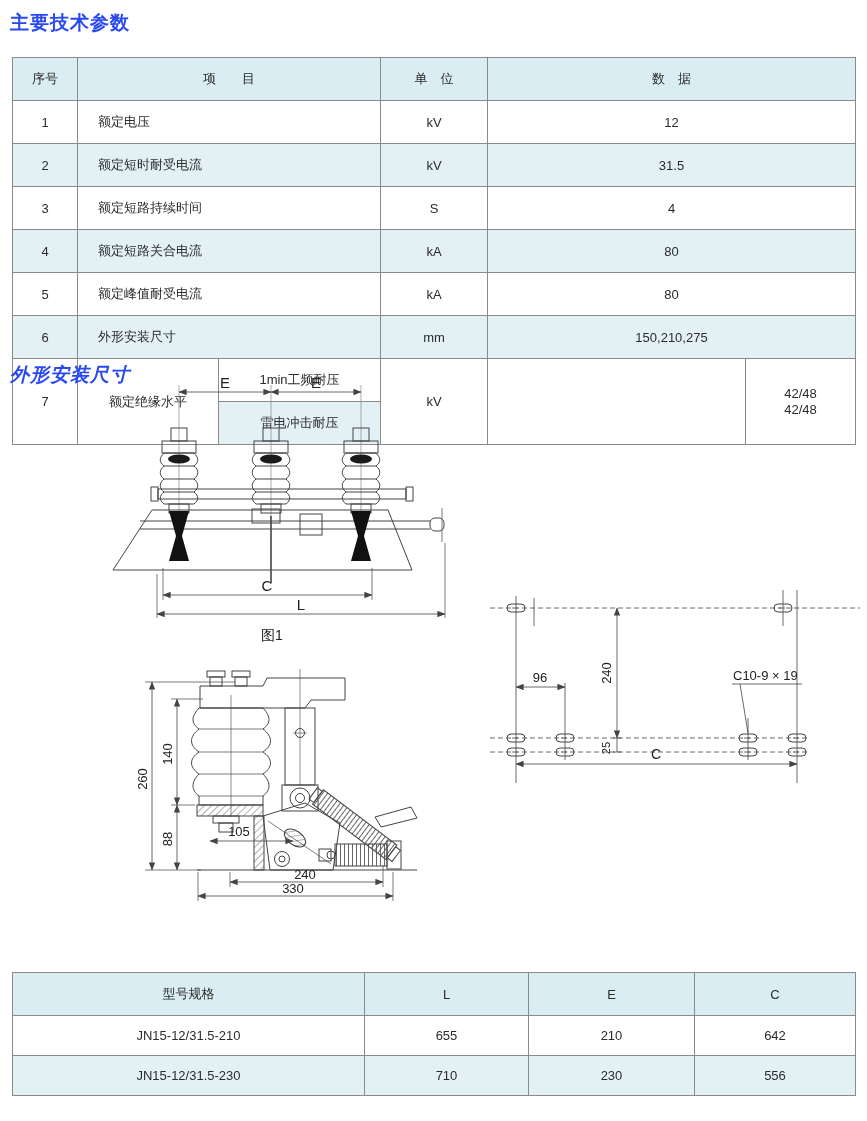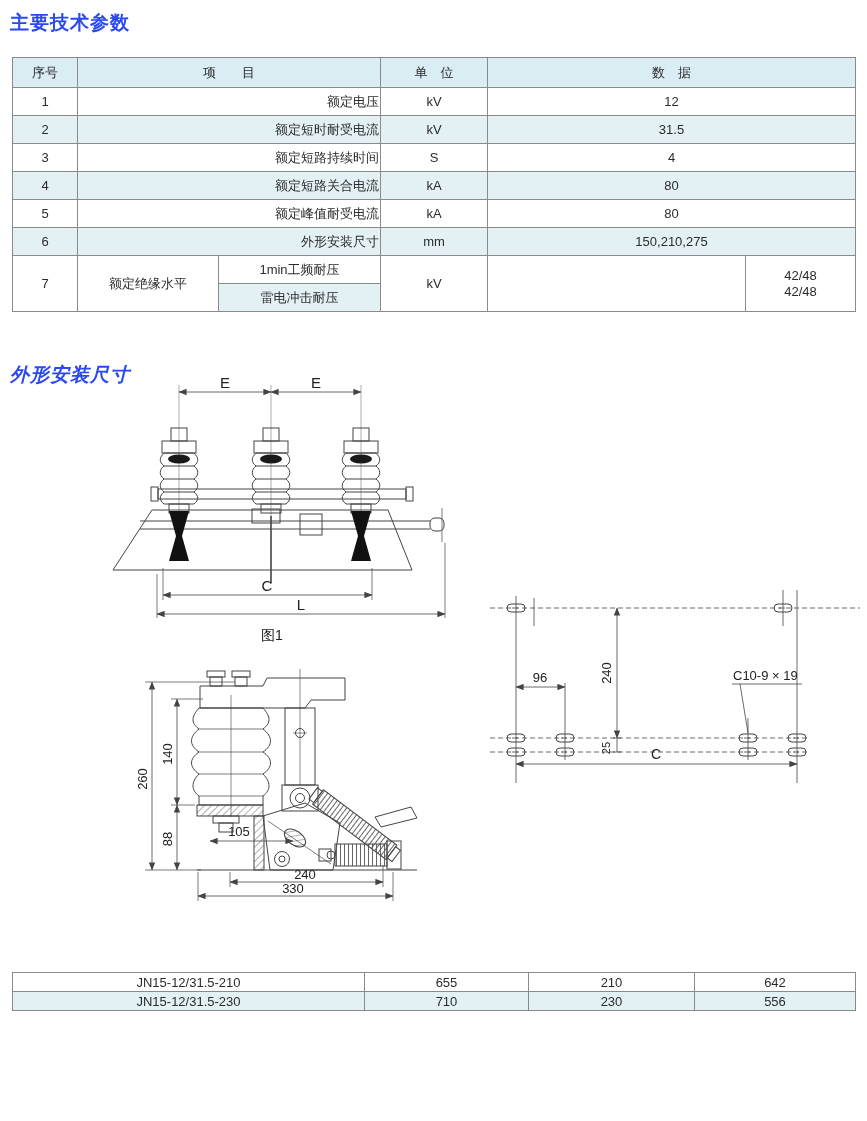--- a/index.html
+++ b/index.html
@@ -4,24 +4,24 @@
 <style>
   html,body{margin:0;padding:0;background:#fff;}
   #page{position:relative;width:867px;height:1121px;background:#fff;overflow:hidden;
         font-family:"Liberation Sans","DejaVu Sans",sans-serif;color:#2b2b2b;}
   .sec-title{position:absolute;left:10px;font-size:19px;font-weight:bold;color:#2b49f0;letter-spacing:1px;}
   #title1{top:10px;}
   #title2{top:362px;font-style:italic;}
 
   table{border-collapse:collapse;table-layout:fixed;position:absolute;left:12px;}
   td,th{border:1px solid #8a8a8a;font-size:13px;font-weight:normal;text-align:center;
-        vertical-align:middle;padding:1px;overflow:hidden;white-space:nowrap;}
+        vertical-align:middle;padding:12px;overflow:hidden;white-space:nowrap;}
   .hd{background:#d9edf2;}
   .bl{background:#e3f1f5;}
-  .item{text-align:right;padding-left:20px;}
+  .item{text-align:left;padding-left:20px;}
   #params-table{top:57px;width:843px;}
   #params-table tr{height:28px;}
   #params-table tr.hrow{height:30px;}
   #models-table{top:972px;width:843px;}
   #models-table tr{height:19px;}
   #models-table tr.hrow{height:32px;}
   .two-line{line-height:16px;}
 
   svg.fig{position:absolute;overflow:visible;}
   svg text{font-size:13px;fill:#222;font-family:"Liberation Sans","DejaVu Sans",sans-serif;text-anchor:middle;}
@@ -278,20 +278,26 @@
   </svg>
 
   <table id="models-table">
     <colgroup>
       <col style="width:352px">
         <col style="width:164px">
         <col style="width:166px">
         <col style="width:161px">
     </colgroup>
     <tbody>
+        <tr class="hrow">
+      <td class="hd">型号规格</td>
+      <td class="hd">L</td>
+      <td class="hd">E</td>
+      <td class="hd">C</td>
+    </tr>
     <tr>
       <td>JN15-12/31.5-210</td>
       <td>655</td>
       <td>210</td>
       <td>642</td>
     </tr>
     <tr>
       <td class="bl">JN15-12/31.5-230</td>
       <td class="bl">710</td>
       <td class="bl">230</td>

